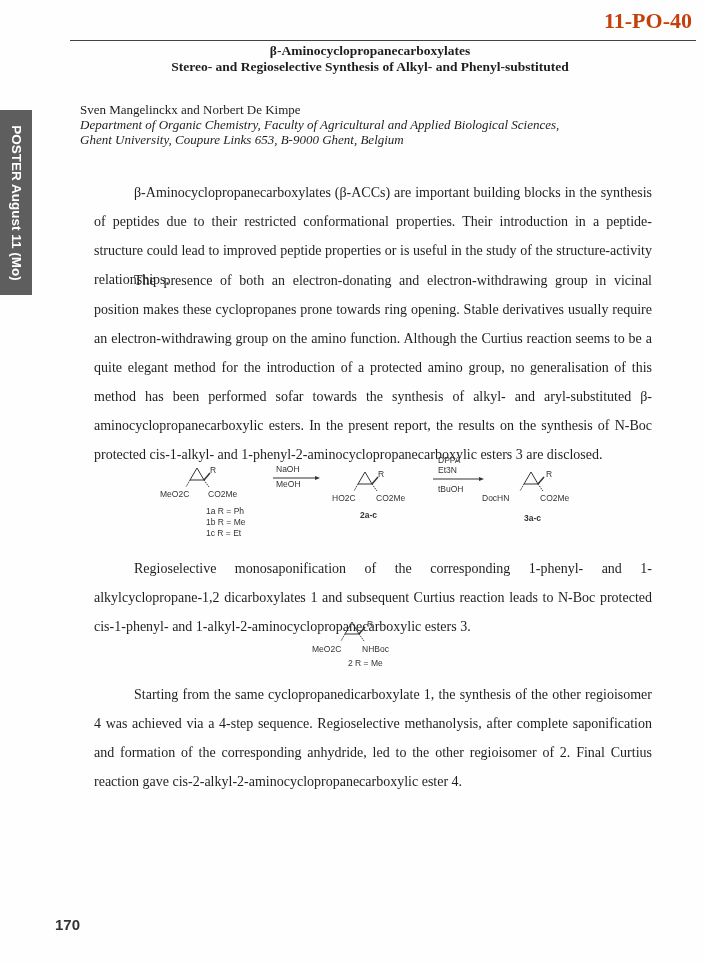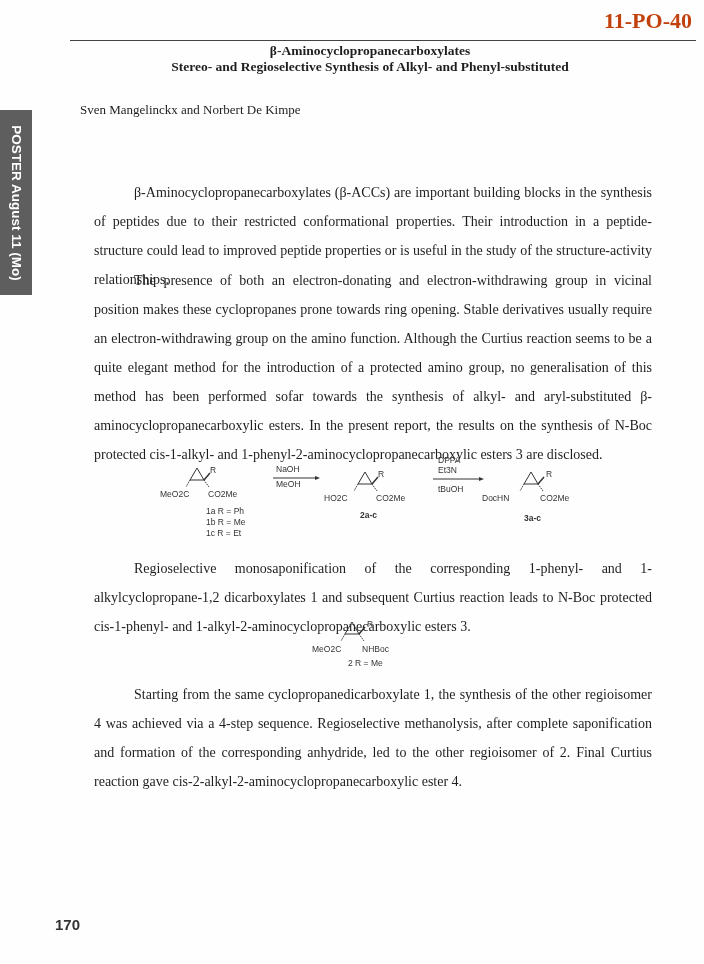--- a/index.html
+++ b/index.html
@@ -67,20 +67,22 @@
   <span>POSTER August 11 (Mo)</span>
 </div>
 
 <div class="title">
   <div>β-Aminocyclopropanecarboxylates</div>
   <div>Stereo- and Regioselective Synthesis of Alkyl- and Phenyl-substituted</div>
 </div>
 
 <div class="authors">
   <div>Sven Mangelinckx and Norbert De Kimpe</div>
+  <div class="aff">Department of Organic Chemistry, Faculty of Agricultural and Applied Biological Sciences,</div>
+  <div class="aff">Ghent University, Coupure Links 653, B-9000 Ghent, Belgium</div>
 </div>
 
 <div class="para" style="top:178px;">
   <p>β-Aminocyclopropanecarboxylates (β-ACCs) are important building blocks in the synthesis of peptides due to their restricted conformational properties. Their introduction in a peptide-structure could lead to improved peptide properties or is useful in the study of the structure-activity relationships.</p>
 </div>
 
 <div class="para" style="top:266px;">
   <p>The presence of both an electron-donating and electron-withdrawing group in vicinal position makes these cyclopropanes prone towards ring opening. Stable derivatives usually require an electron-withdrawing group on the amino function. Although the Curtius reaction seems to be a quite elegant method for the introduction of a protected amino group, no generalisation of this method has been performed sofar towards the synthesis of alkyl- and aryl-substituted β-aminocyclopropanecarboxylic esters. In the present report, the results on the synthesis of N-Boc protected cis-1-alkyl- and 1-phenyl-2-aminocyclopropanecarboxylic esters 3 are disclosed.</p>
 </div>
 
@@ -106,21 +108,21 @@
   </svg>
   <span class="lbl" style="left:116px;top:24px;">MeOH</span>
 
   <svg width="40" height="30" style="left:188px;top:12px;">
     <polygon points="10,17 17,5 24,17" fill="none" stroke="#333" stroke-width="1"></polygon>
     <line x1="24" y1="17" x2="30" y2="10" stroke="#333" stroke-width="1.5"></line>
     <line x1="10" y1="17" x2="6" y2="24" stroke="#333" stroke-width="1" stroke-dasharray="1.5,1"></line>
     <line x1="24" y1="17" x2="29" y2="24" stroke="#333" stroke-width="1" stroke-dasharray="1.5,1"></line>
   </svg>
   <span class="lbl" style="left:218px;top:14px;">R</span>
-  <span class="lbl" style="left:164px;top:38px;">HO2C</span>
+  <span class="lbl" style="left:172px;top:38px;">HO2C</span>
   <span class="lbl" style="left:216px;top:38px;">CO2Me</span>
   <span class="lbl b" style="left:200px;top:55px;">2a-c</span>
 
   <span class="lbl" style="left:278px;top:0px;">DPPA</span>
   <span class="lbl" style="left:278px;top:10px;">Et3N</span>
   <svg width="55" height="6" style="left:273px;top:21px;">
     <line x1="0" y1="3" x2="46" y2="3" stroke="#333" stroke-width="1"></line>
     <polygon points="46,1 51,3 46,5" fill="#333"></polygon>
   </svg>
   <span class="lbl" style="left:278px;top:29px;">tBuOH</span>

